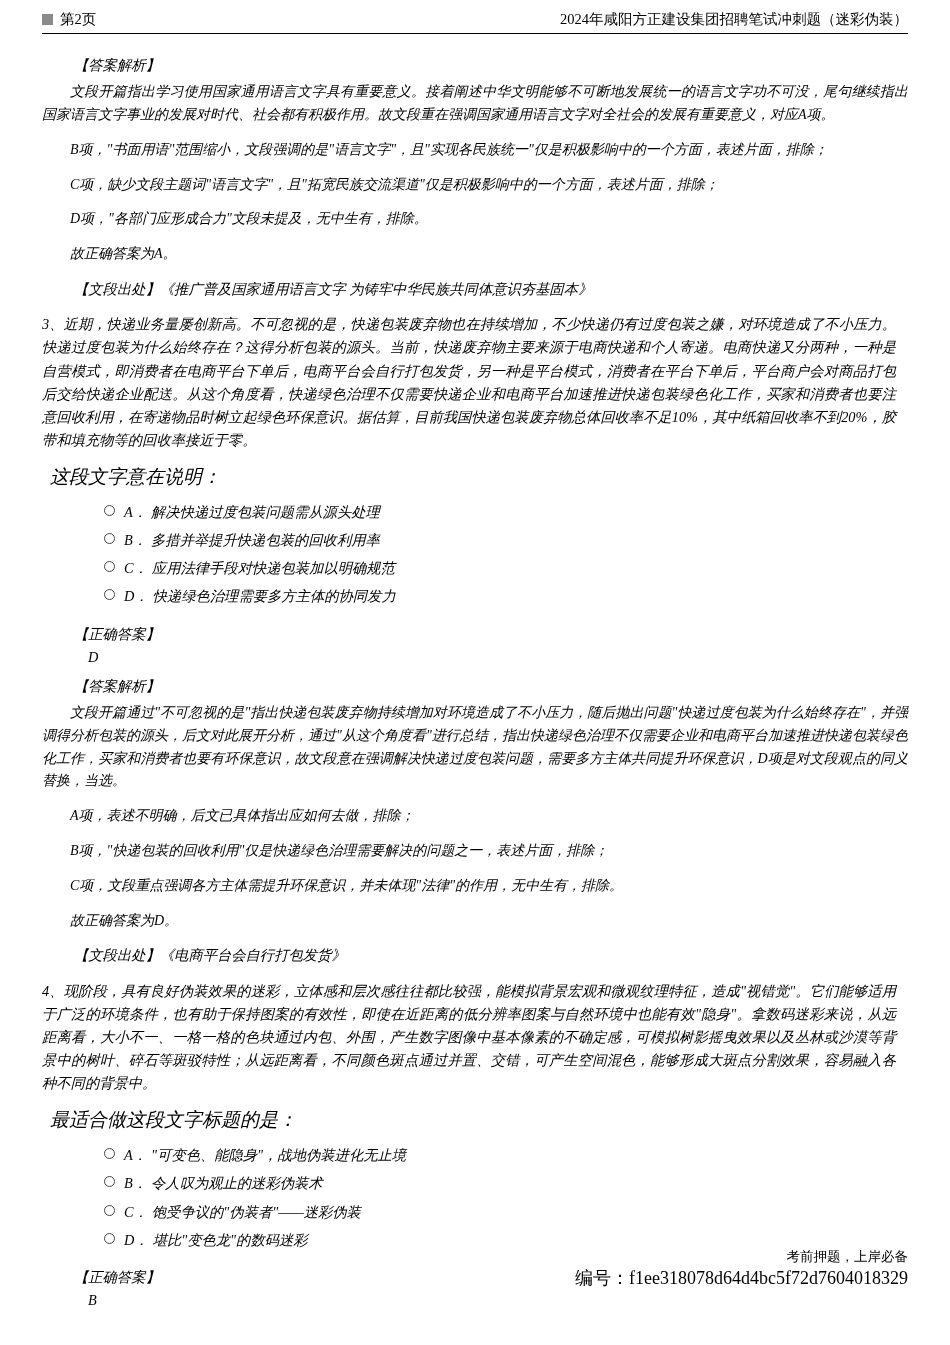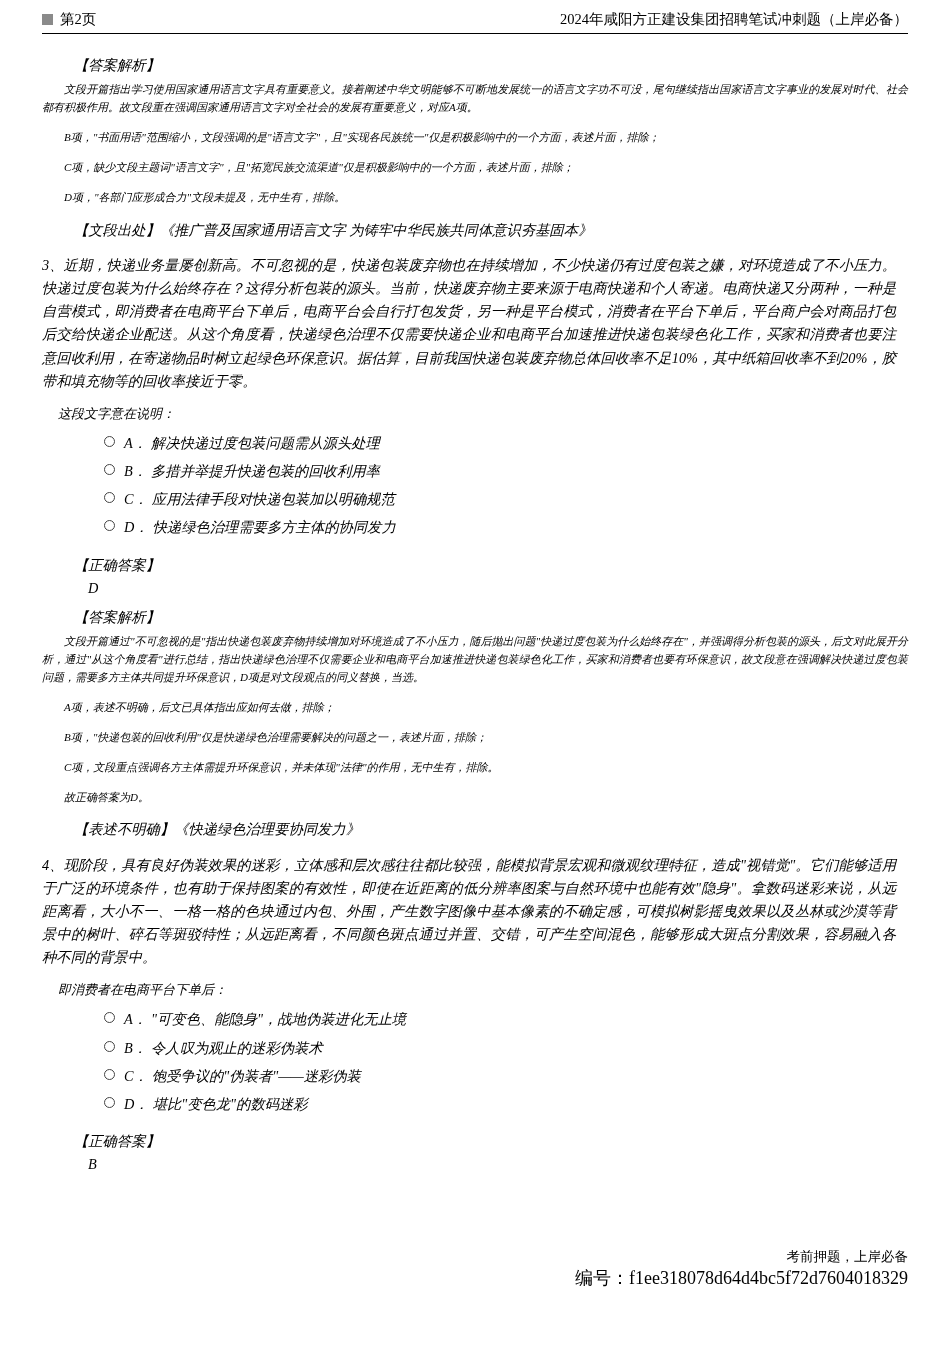--- a/index.html
+++ b/index.html
@@ -57,35 +57,35 @@
   .bracket-title {
     margin: 6px 0 4px 0;
     padding-left: 32px;
     font-size: 14.3px;
   }
   p.para {
     margin: 0 0 12px 0;
     text-align: justify;
     text-justify: inter-ideograph;
     text-indent: 2em;
-    font-size: 11px;
+    font-size: 14px;
     line-height: 1.63;
   }
   .q-body {
     margin: 0 12px 10px 0;
     text-align: justify;
     text-justify: inter-ideograph;
     text-indent: 0;
     font-size: 14.3px;
     line-height: 1.62;
   }
   .q-prompt {
-    margin: 0 0 8px 16px;
+    margin: 0 0 8px 8px;
     text-indent: 0;
-    font-size: 13px;
+    font-size: 19px;
   }
   .options {
     margin: 0 0 10px 0;
     padding: 0;
     list-style: none;
   }
   .option {
     display: flex;
     align-items: baseline;
     margin: 0 0 5px 0;
@@ -141,30 +141,31 @@
 </head>
 <body>
 
 <div class="page">
 
   <div class="header">
     <div class="header-left">
       <span class="pagebox"></span>
       <span>第2页</span>
     </div>
-    <div class="header-right">2024年咸阳方正建设集团招聘笔试冲刺题（上岸必备）</div>
+    <div class="header-right">2024年咸阳方正建设集团招聘笔试冲刺题（迷彩伪装）</div>
   </div>
 
   <div class="content">
 
     <div class="bracket-title">【答案解析】</div>
     <p class="para">文段开篇指出学习使用国家通用语言文字具有重要意义。接着阐述中华文明能够不可断地发展统一的语言文字功不可没，尾句继续指出国家语言文字事业的发展对时代、社会都有积极作用。故文段重在强调国家通用语言文字对全社会的发展有重要意义，对应A项。</p>
     <p class="para">B项，"书面用语"范围缩小，文段强调的是"语言文字"，且"实现各民族统一"仅是积极影响中的一个方面，表述片面，排除；</p>
     <p class="para">C项，缺少文段主题词"语言文字"，且"拓宽民族交流渠道"仅是积极影响中的一个方面，表述片面，排除；</p>
     <p class="para">D项，"各部门应形成合力"文段未提及，无中生有，排除。</p>
+    <p class="para">故正确答案为A。</p>
     <div class="source-line">【文段出处】《推广普及国家通用语言文字 为铸牢中华民族共同体意识夯基固本》</div>
 
     <p class="q-body">3、近期，快递业务量屡创新高。不可忽视的是，快递包装废弃物也在持续增加，不少快递仍有过度包装之嫌，对环境造成了不小压力。快递过度包装为什么始终存在？这得分析包装的源头。当前，快递废弃物主要来源于电商快递和个人寄递。电商快递又分两种，一种是自营模式，即消费者在电商平台下单后，电商平台会自行打包发货，另一种是平台模式，消费者在平台下单后，平台商户会对商品打包后交给快递企业配送。从这个角度看，快递绿色治理不仅需要快递企业和电商平台加速推进快递包装绿色化工作，买家和消费者也要注意回收利用，在寄递物品时树立起绿色环保意识。据估算，目前我国快递包装废弃物总体回收率不足10%，其中纸箱回收率不到20%，胶带和填充物等的回收率接近于零。</p>
     <p class="q-prompt">这段文字意在说明：</p>
     <ul class="options">
       <li class="option">
         <span class="radio"></span>
         <span class="opt-letter">A．</span>
         <span>解决快递过度包装问题需从源头处理</span>
       </li>
@@ -186,24 +187,24 @@
     </ul>
     <div class="answer-label">【正确答案】</div>
     <div class="answer-value">D</div>
 
     <div class="bracket-title">【答案解析】</div>
     <p class="para">文段开篇通过"不可忽视的是"指出快递包装废弃物持续增加对环境造成了不小压力，随后抛出问题"快递过度包装为什么始终存在"，并强调得分析包装的源头，后文对此展开分析，通过"从这个角度看"进行总结，指出快递绿色治理不仅需要企业和电商平台加速推进快递包装绿色化工作，买家和消费者也要有环保意识，故文段意在强调解决快递过度包装问题，需要多方主体共同提升环保意识，D项是对文段观点的同义替换，当选。</p>
     <p class="para">A项，表述不明确，后文已具体指出应如何去做，排除；</p>
     <p class="para">B项，"快递包装的回收利用"仅是快递绿色治理需要解决的问题之一，表述片面，排除；</p>
     <p class="para">C项，文段重点强调各方主体需提升环保意识，并未体现"法律"的作用，无中生有，排除。</p>
     <p class="para">故正确答案为D。</p>
-    <div class="source-line">【表述不明确】《快递绿色治理要协同发力》</div>
+    <div class="source-line">【文段出处】《电商平台会自行打包发货》</div>
 
     <p class="q-body">4、现阶段，具有良好伪装效果的迷彩，立体感和层次感往往都比较强，能模拟背景宏观和微观纹理特征，造成"视错觉"。它们能够适用于广泛的环境条件，也有助于保持图案的有效性，即使在近距离的低分辨率图案与自然环境中也能有效"隐身"。拿数码迷彩来说，从远距离看，大小不一、一格一格的色块通过内包、外围，产生数字图像中基本像素的不确定感，可模拟树影摇曳效果以及丛林或沙漠等背景中的树叶、碎石等斑驳特性；从远距离看，不同颜色斑点通过并置、交错，可产生空间混色，能够形成大斑点分割效果，容易融入各种不同的背景中。</p>
-    <p class="q-prompt">即消费者在电商平台下单后：</p>
+    <p class="q-prompt">最适合做这段文字标题的是：</p>
     <ul class="options">
       <li class="option">
         <span class="radio"></span>
         <span class="opt-letter">A．</span>
         <span>"可变色、能隐身"，战地伪装进化无止境</span>
       </li>
       <li class="option">
         <span class="radio"></span>
         <span class="opt-letter">B．</span>
         <span>令人叹为观止的迷彩伪装术</span>

